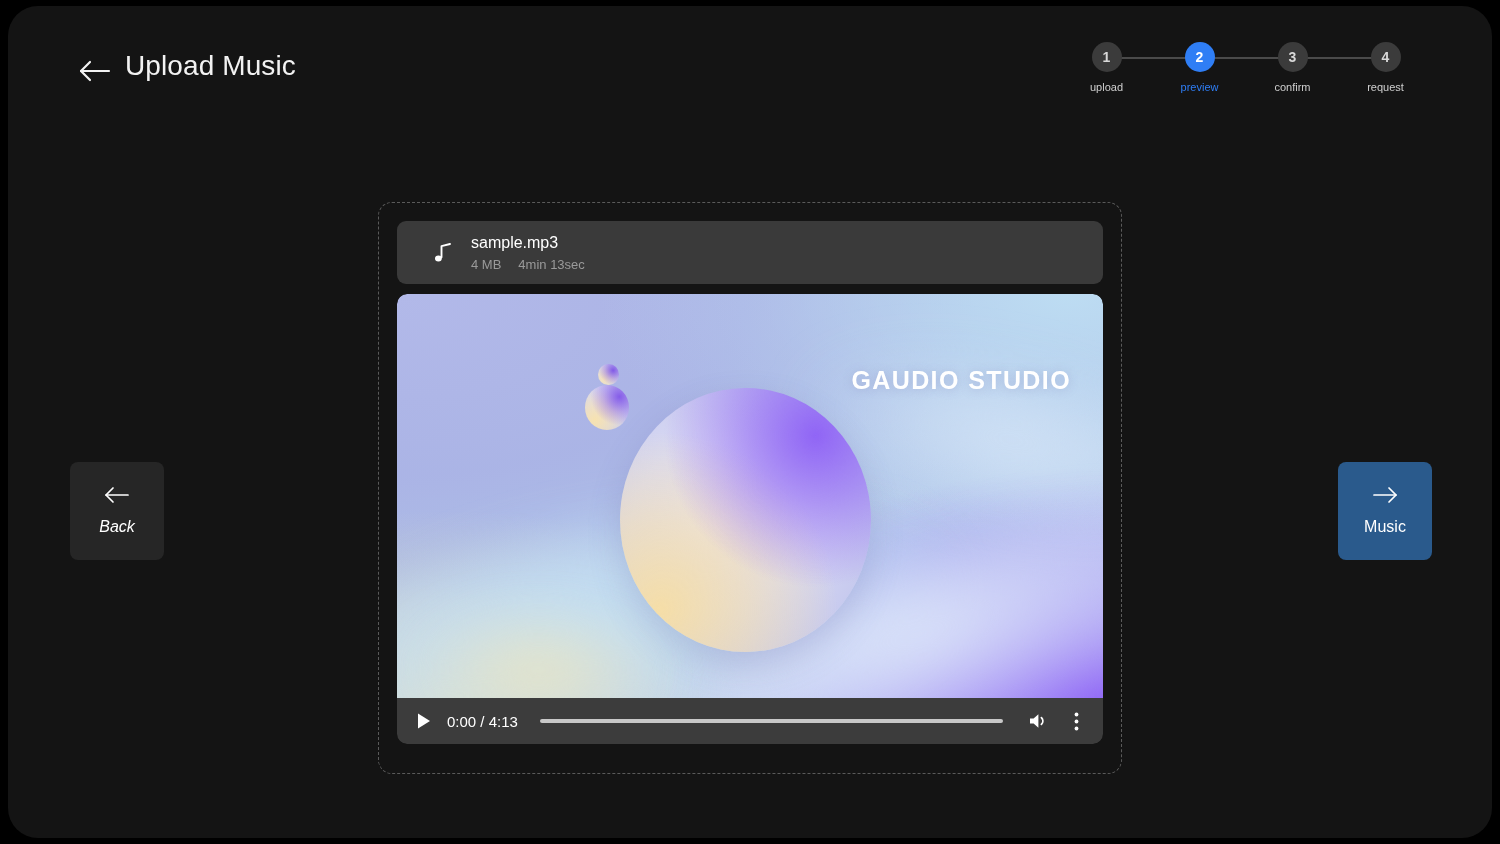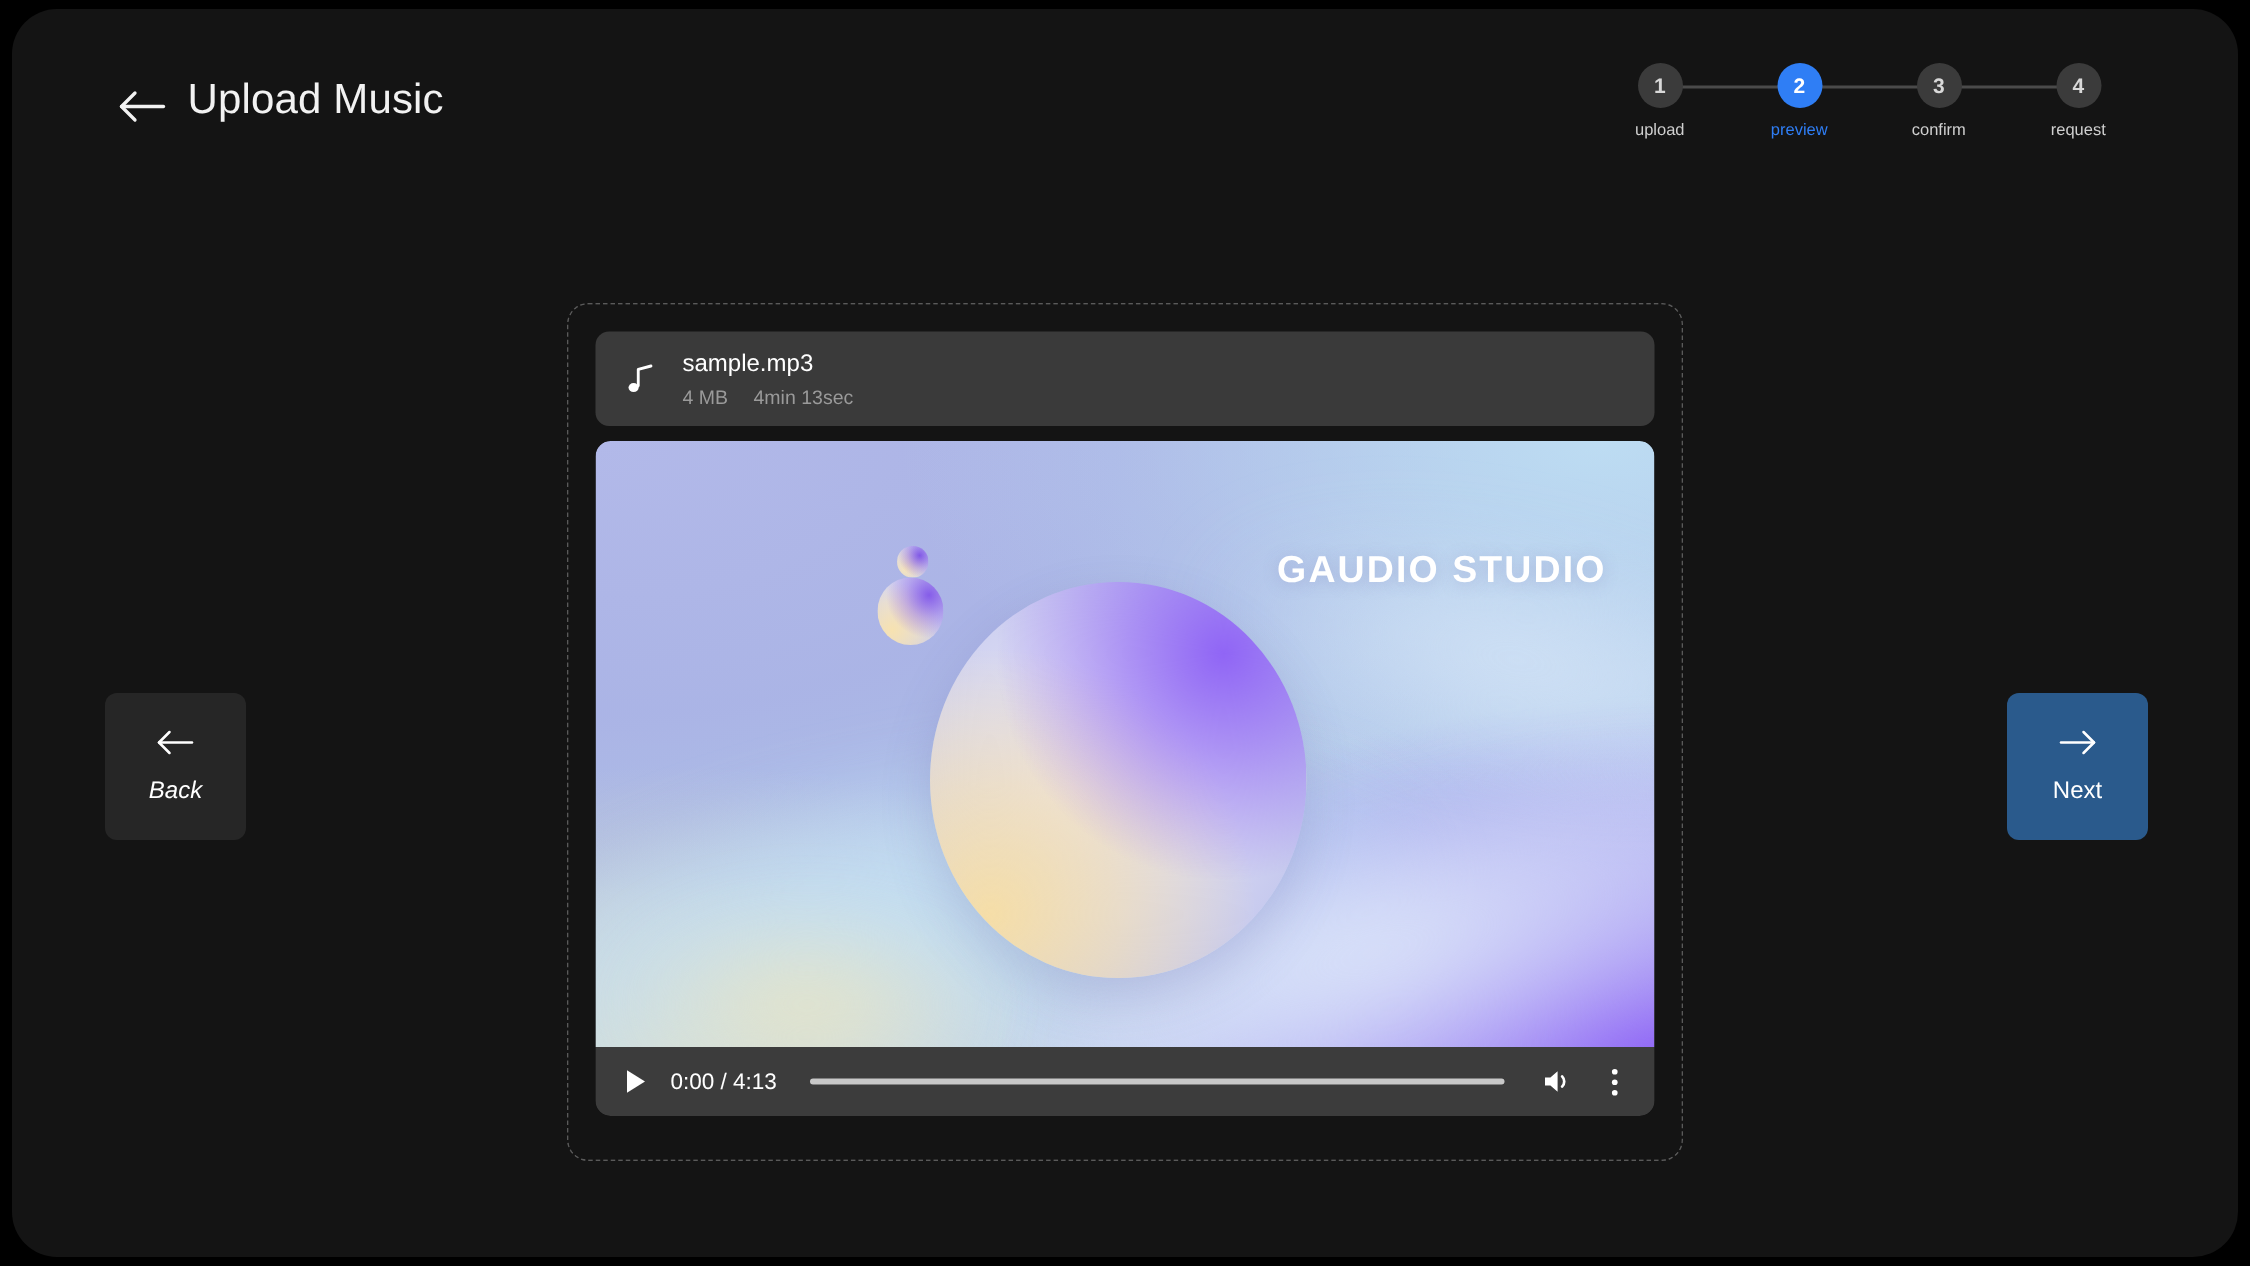--- a/index.html
+++ b/index.html
@@ -119,21 +119,21 @@
   }
 
   
   #file-card {
     width: 100%;
     height: 63px;
     background: #3a3a3a;
     border-radius: 9px;
     display: flex;
     align-items: center;
-    padding-left: 14px;
+    padding-left: 30px;
   }
   #music-note-icon {
     width: 32px;
     height: 32px;
     display: flex;
     align-items: center;
     justify-content: center;
     color: #ffffff;
     flex: 0 0 auto;
   }
@@ -466,16 +466,16 @@
     <span class="nav-label">Back</span>
   </div>
 
   <div class="nav-button" id="next-button">
     <span>
       <svg width="26" height="18" viewBox="0 0 26 18" fill="none">
         <path d="M2 9 H24" stroke="#ffffff" stroke-width="1.7" stroke-linecap="round"></path>
         <path d="M17 2 L24 9 L17 16" stroke="#ffffff" stroke-width="1.7" stroke-linecap="round" stroke-linejoin="round"></path>
       </svg>
     </span>
-    <span class="nav-label">Next</span>
+    <span class="nav-label">Music</span>
   </div>
 
 </div>
 
 </body></html>

